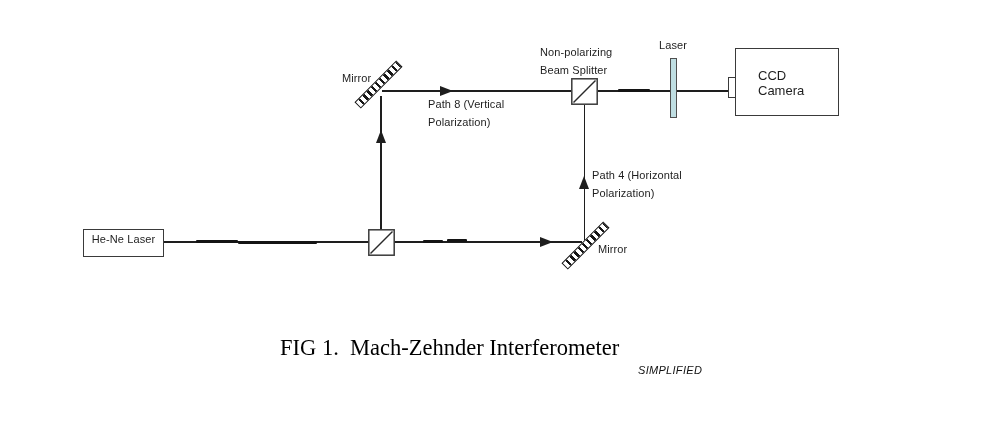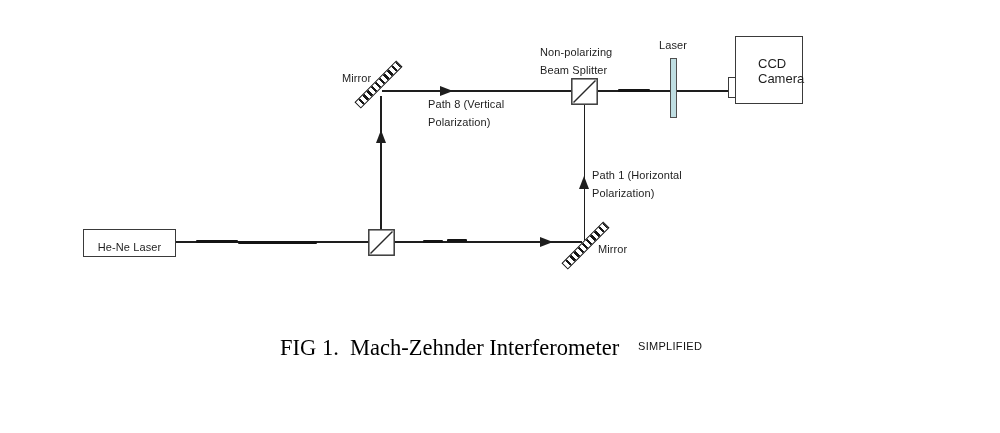--- a/index.html
+++ b/index.html
@@ -31,38 +31,38 @@
     position:absolute;height:9px;box-sizing:border-box;
     border:1.6px solid #161616;
     background:repeating-linear-gradient(90deg,#ffffff 0px,#ffffff 3.4px,#161616 3.4px,#161616 5.8px);
   }
   .splitter{position:absolute;}
   .screen{
     position:absolute;width:7px;height:60px;box-sizing:border-box;
     border:1px solid #4f4f4f;background:#bfdee2;
   }
   .laser-box{
-    position:absolute;left:83px;top:229px;width:93px;height:28px;
-    display:flex;align-items:flex-end;justify-content:center;
+    position:absolute;left:83px;top:229px;width:81px;height:28px;
+    display:flex;align-items:flex-start;justify-content:center;
   }
   .camera-box{
-    position:absolute;left:735px;top:36px;width:68px;height:68px;
+    position:absolute;left:735px;top:48px;width:104px;height:68px;
     box-sizing:border-box;border:1.5px solid #3a3a3a;background:#fff;
   }
   .camera-text{position:absolute;left:22px;top:19px;font-size:13px;line-height:15px;white-space:pre;}
   .lens{position:absolute;left:728px;top:77px;width:8px;height:21px;
     box-sizing:border-box;border:1.5px solid #3a3a3a;background:#fff;}
   .caption{
     position:absolute;left:280px;top:335px;
     font-family:"Liberation Serif",serif;font-weight:normal;font-size:22.5px;
     color:#000;white-space:pre;
   }
   .caption-sub{
-    position:absolute;left:638px;top:340px;
-    font-family:"Liberation Sans",sans-serif;font-size:11px;letter-spacing:0.3px;color:#111;
+    position:absolute;left:638px;top:364px;
+    font-family:"Liberation Sans",sans-serif;font-size:11px;letter-spacing:0.3px;color:#111;font-style:italic;
   }
 </style>
 </head>
 <body>
 
 <div id="canvas">
 
   <div class="hline" style="left:163px;top:241px;width:206px;"></div>
   <div class="thick" style="left:196px;top:239.5px;width:42px;"></div>
   <div class="thick" style="left:238px;top:241px;width:79px;"></div>
@@ -112,19 +112,19 @@
   <div class="lbl" style="left:659px;top:36px;">Laser</div>
 
   <div class="lens"></div>
   <div class="camera-box">
     <div class="camera-text">CCD
 Camera</div>
   </div>
 
   <div class="lbl" style="left:428px;top:95px;">Path 8 (Vertical
 Polarization)</div>
-  <div class="lbl" style="left:592px;top:166px;">Path 1 (Horizontal
+  <div class="lbl" style="left:592px;top:166px;">Path 4 (Horizontal
 Polarization)</div>
 
   <div class="caption">FIG 1.  Mach-Zehnder Interferometer</div>
   <div class="caption-sub">SIMPLIFIED</div>
 
 </div>
 
 </body></html>

